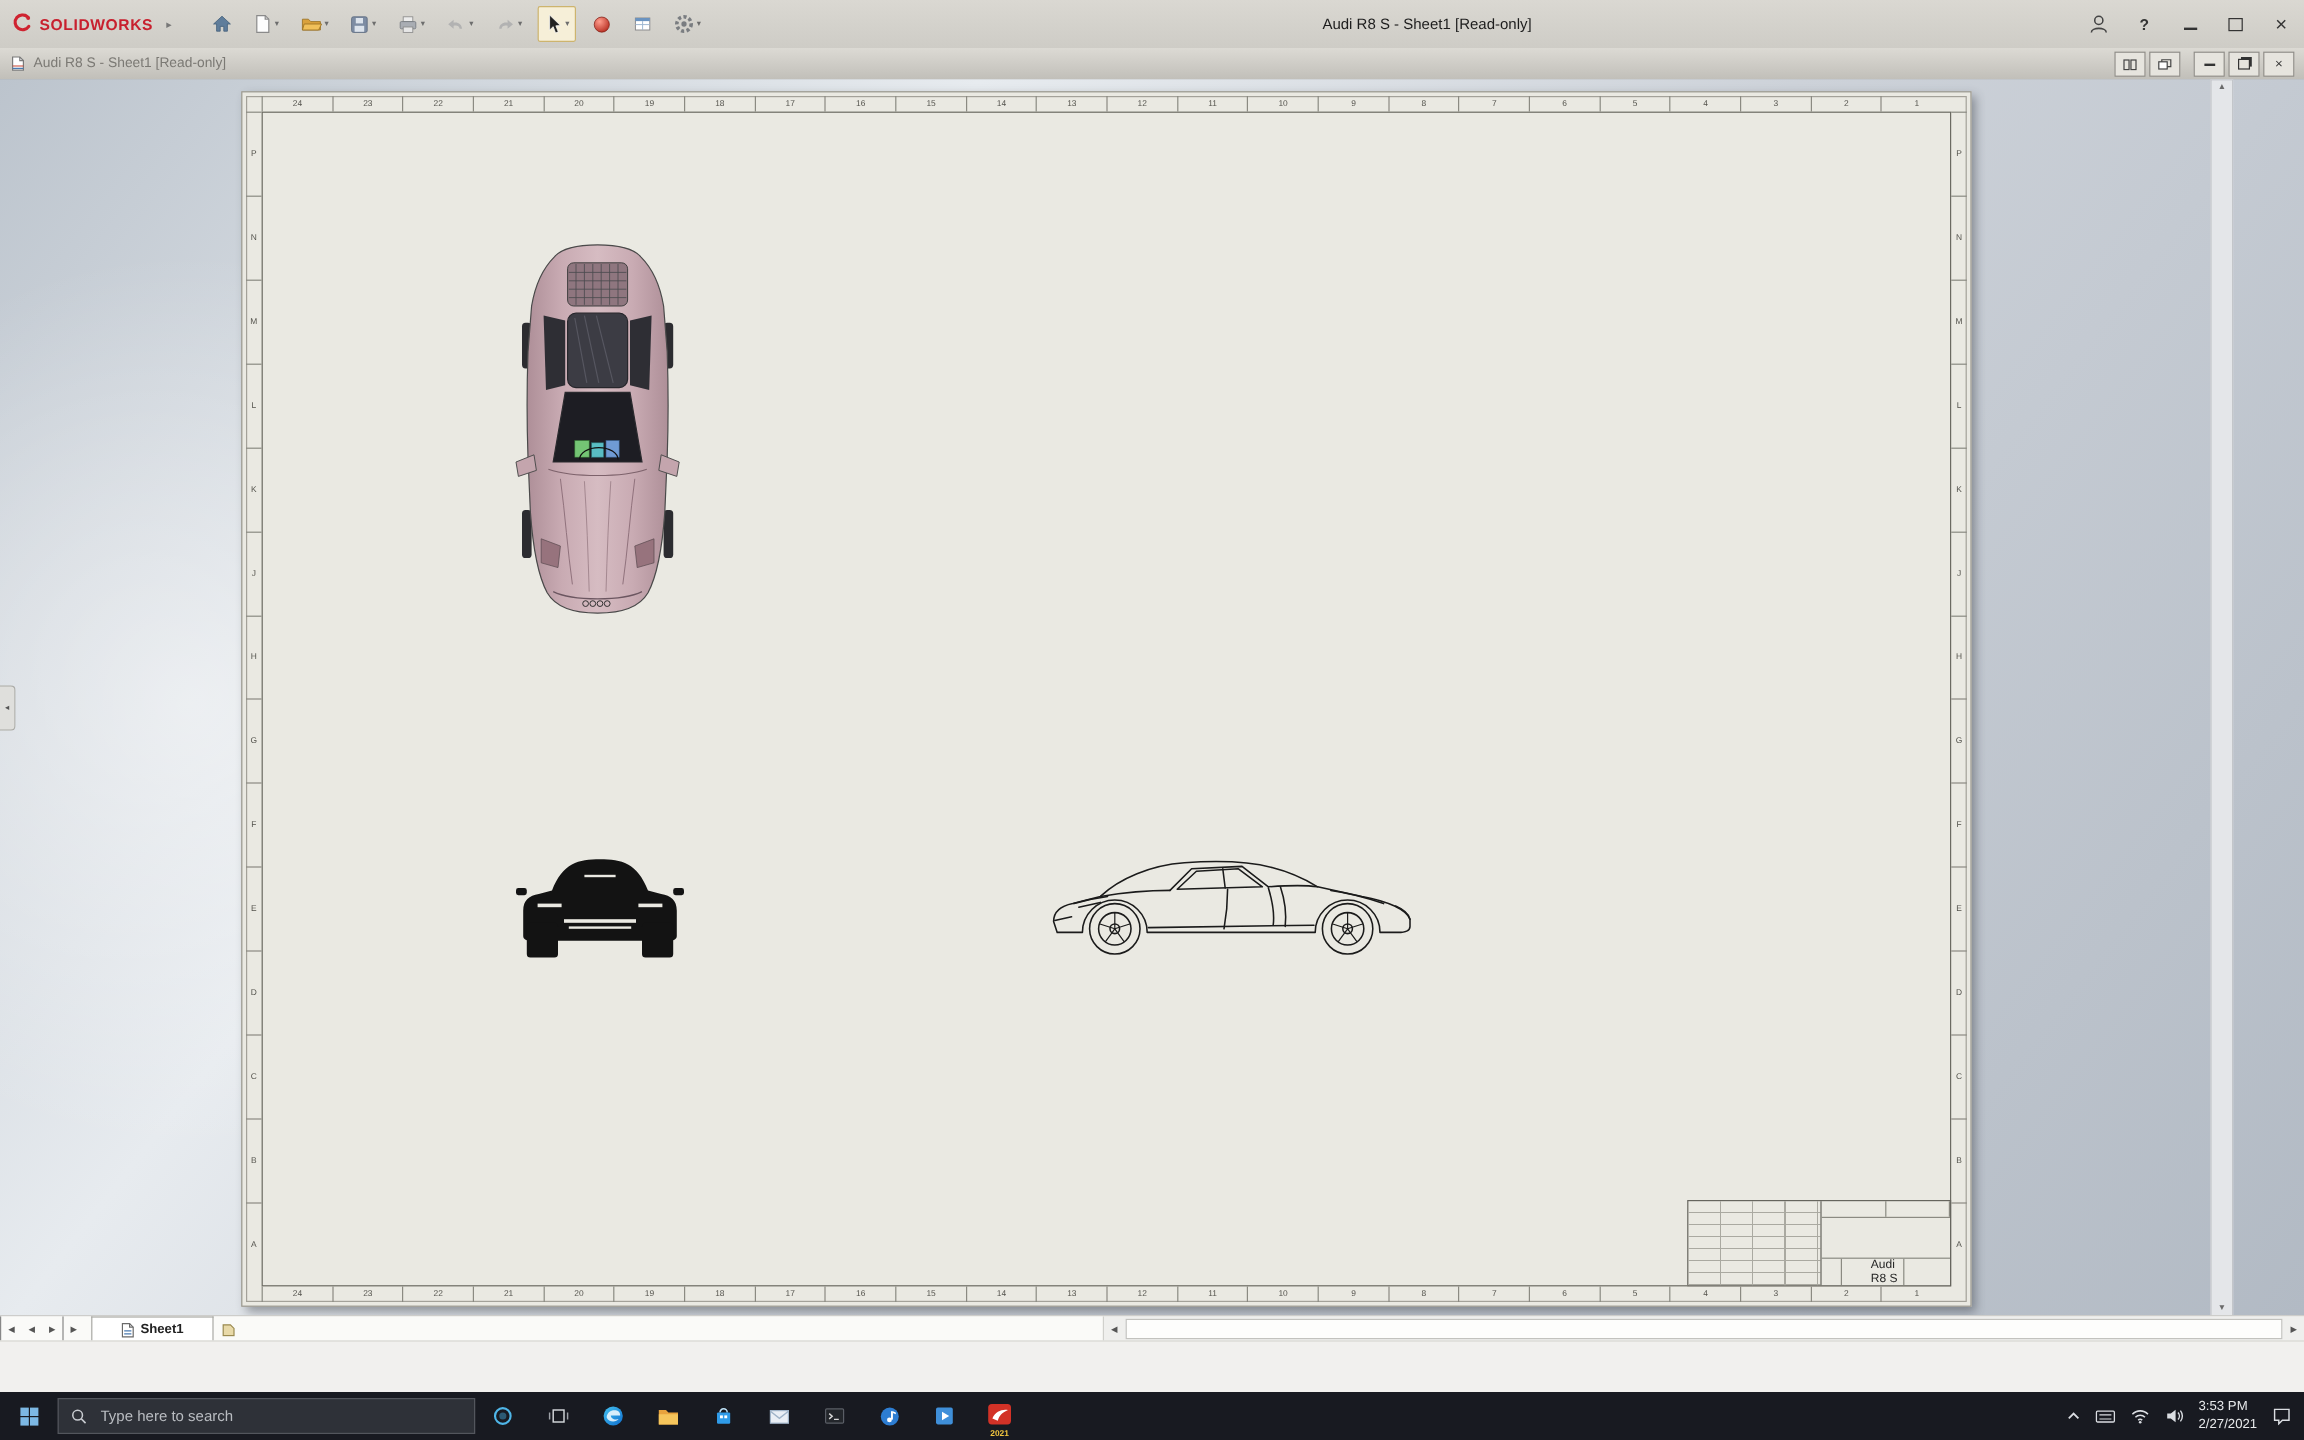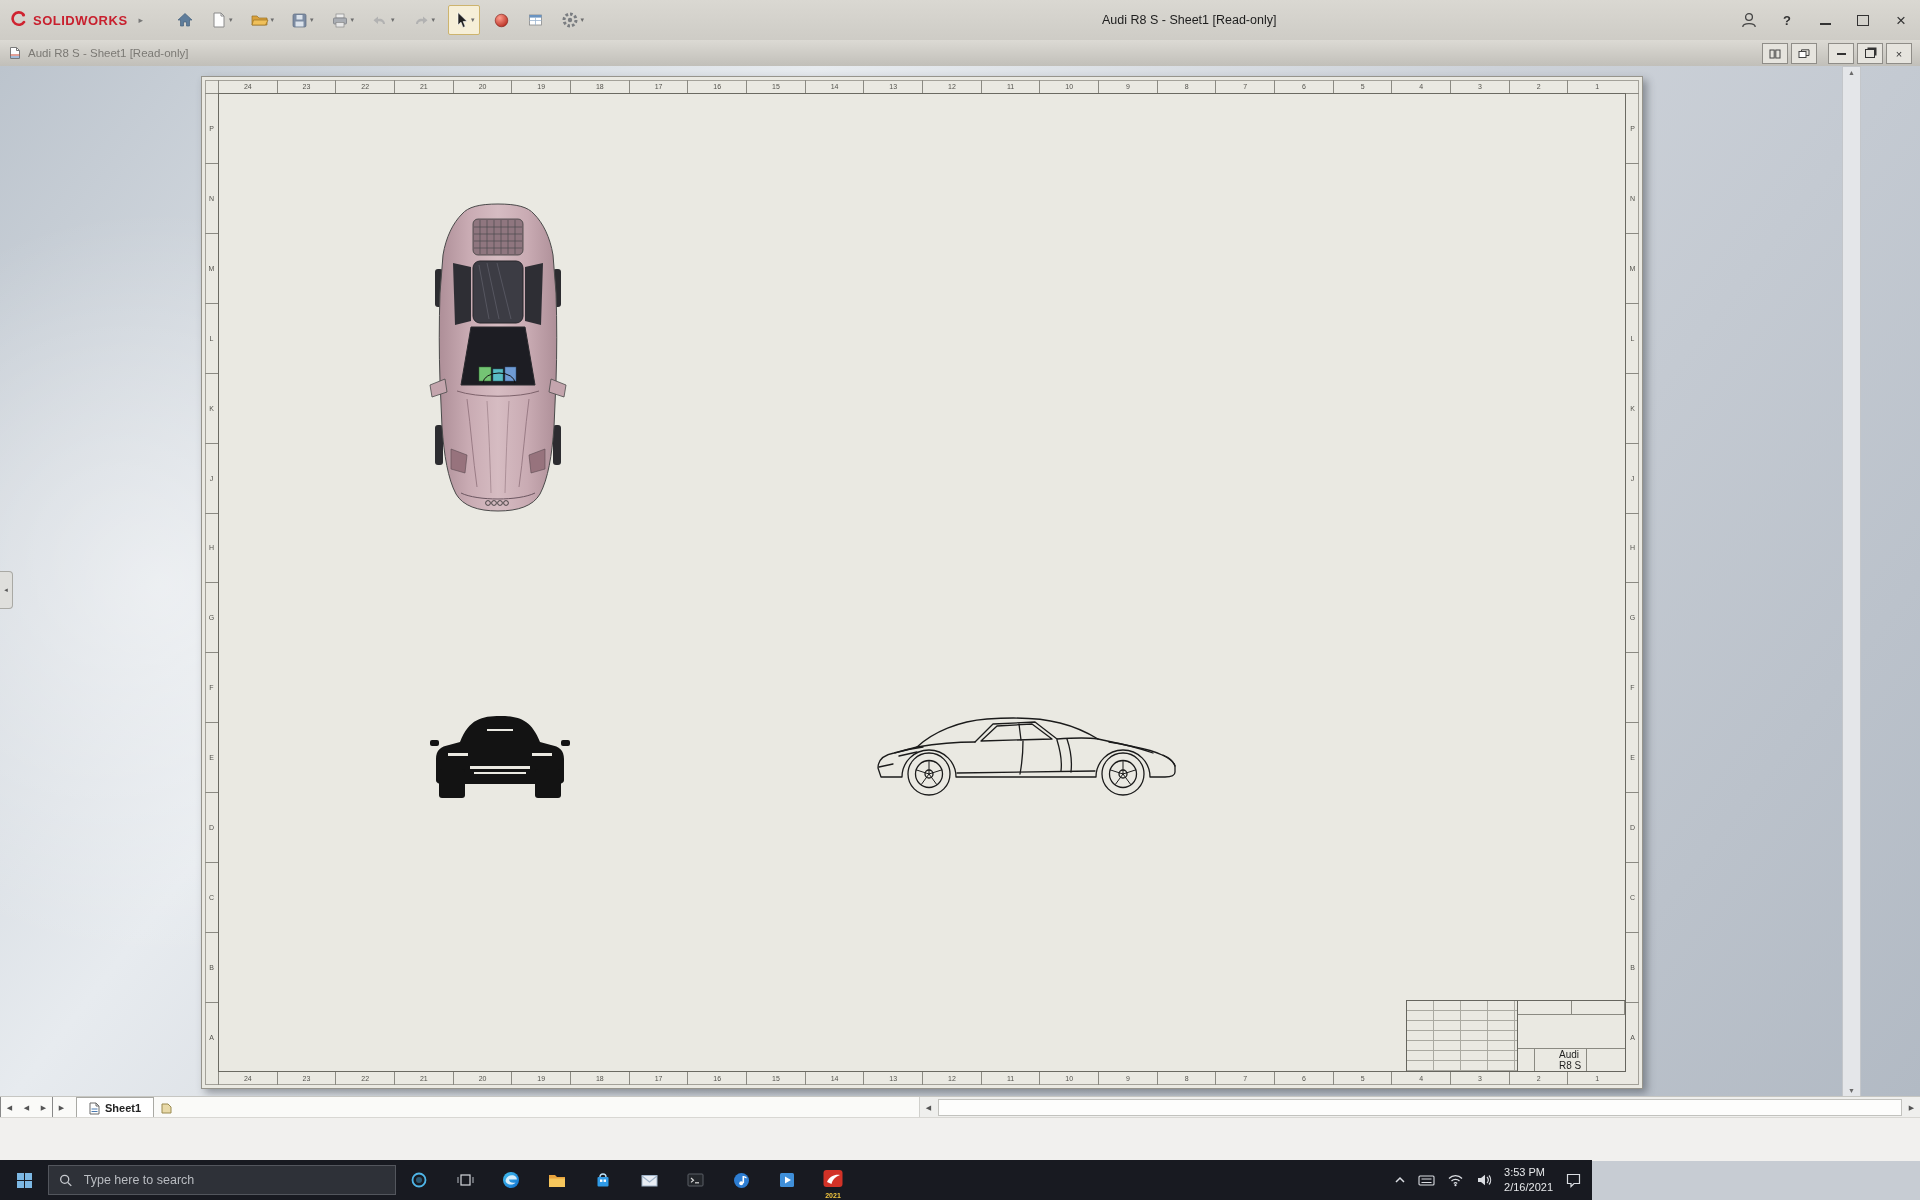--- a/index.html
+++ b/index.html
@@ -89,32 +89,32 @@
     border:1px solid #c3c6ca;display:flex;flex-direction:column;justify-content:space-between;
     align-items:center;font-size:7px;color:#6a6a6a;}
   #vscroll span{line-height:12px;}
 
   
   #tabbar{position:absolute;left:0;top:1096px;width:1920px;height:21px;background:#f2f2f0;
     border-top:1px solid #c6c6c2;display:flex;align-items:stretch;font-size:11px;color:#222;}
   .tab-strip{display:flex;width:919px;align-items:stretch;background:#fafaf8;border-right:1px solid #d0d0cc;}
   .navbtn{width:17px;display:flex;align-items:center;justify-content:center;font-size:7px;color:#555;}
   .navbtn.endcap{border-left:1px solid #888;}
-  .sheet-tab{display:flex;align-items:center;gap:5px;padding:0 12px;background:#ffffff;
+  .sheet-tab{display:flex;align-items:center;gap:5px;padding:0 24px;background:#ffffff;
     border:1px solid #a9a9a4;border-bottom:none;font-weight:bold;margin-left:6px;}
   .add-sheet{width:26px;display:flex;align-items:center;justify-content:center;}
   .hscroll{flex:1;display:flex;align-items:stretch;background:#efefed;}
   .hthumb{flex:1;margin:2px 1px;background:#fdfdfc;border:1px solid #c2c2be;}
 
   
   #statusbar{position:absolute;left:0;top:1117px;width:1920px;height:43px;background:#f1f0ee;
     border-top:1px solid #d8d7d3;}
 
   
-  #taskbar{position:absolute;left:0;top:1160px;width:1592px;height:40px;background:#181a21;
+  #taskbar{position:absolute;left:0;top:1160px;width:1920px;height:40px;background:#181a21;
     display:flex;align-items:center;color:#e6e8ea;}
   .start-btn{width:48px;height:40px;display:flex;align-items:center;justify-content:center;}
   .search-box{width:348px;height:30px;background:#2e3138;border:1px solid #53565d;
     display:flex;align-items:center;gap:9px;padding:0 10px;box-sizing:border-box;}
   .search-box input{background:transparent;border:none;outline:none;color:#b9bcc1;
     font-size:12.5px;font-family:"Liberation Sans",sans-serif;width:100%;}
   .search-box input::placeholder{color:#b9bcc1;opacity:1;}
   .tb-icon{width:46px;height:40px;display:flex;align-items:center;justify-content:center;position:relative;}
   .sw-badge{position:absolute;bottom:1px;left:0;right:0;text-align:center;font-size:7px;
     color:#f3c73f;font-weight:bold;}
@@ -652,21 +652,21 @@
     </span>
     <span class="tray-icon">
       <svg width="16" height="14" viewBox="0 0 16 14">
         <path d="M2,5 H5 L9,1.8 V12.2 L5,9 H2 Z" fill="#dadde2"></path>
         <path d="M11,4 a4.5,4.5 0 0 1 0,6" fill="none" stroke="#dadde2" stroke-width="1.2"></path>
         <path d="M13,2.5 a7,7 0 0 1 0,9" fill="none" stroke="#dadde2" stroke-width="1.2"></path>
       </svg>
     </span>
     <div class="clock">
       <div>3:53 PM</div>
-      <div>2/16/2021</div>
+      <div>2/27/2021</div>
     </div>
     <span class="tray-icon">
       <svg width="17" height="16" viewBox="0 0 17 16">
         <path d="M2.5,2.5 H14.5 V11.5 H9 L6,14.5 V11.5 H2.5 Z" fill="none" stroke="#dadde2" stroke-width="1.2"></path>
       </svg>
     </span>
   </div>
 </footer>
 
 </body></html>

